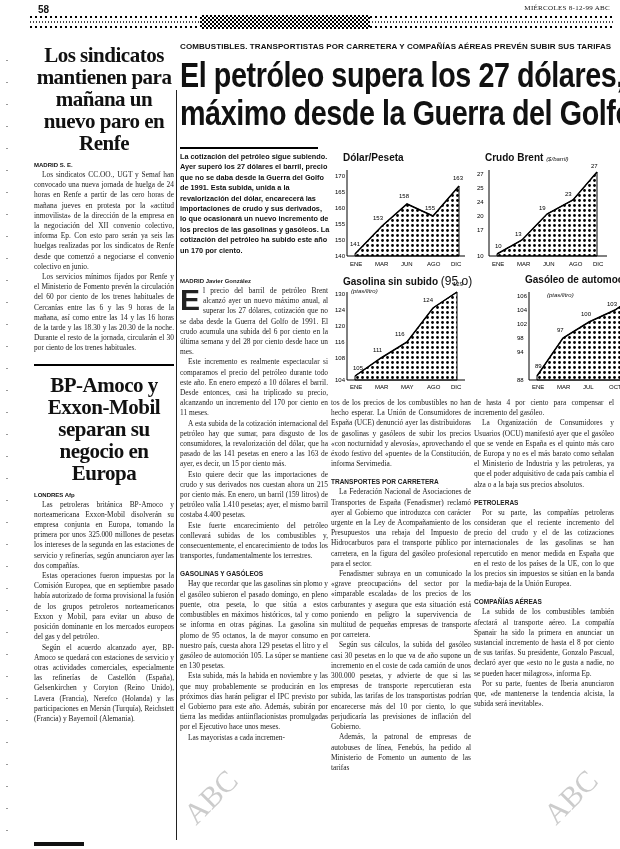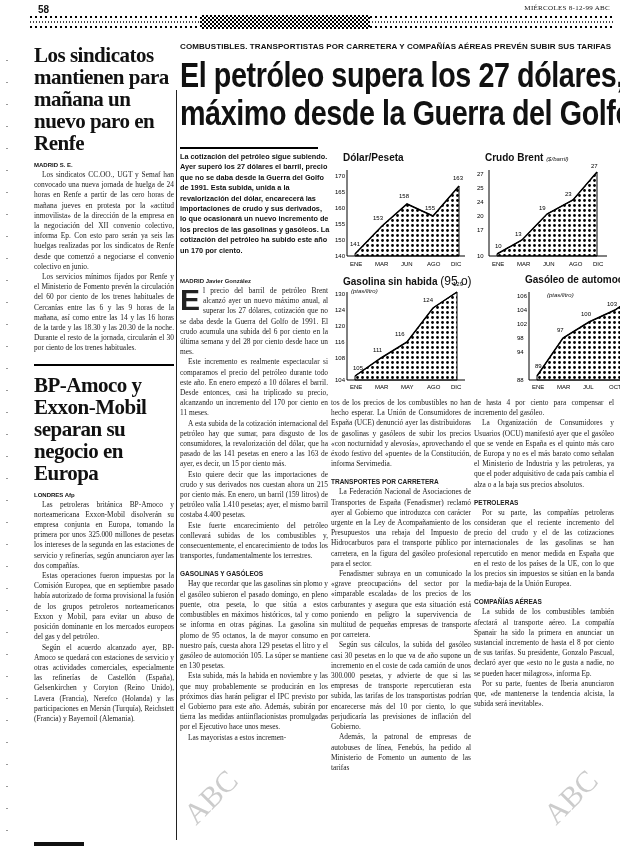--- a/index.html
+++ b/index.html
@@ -9,21 +9,21 @@
   .folio { left: 38px; top: 4px; font: bold 10px "Liberation Sans", sans-serif; }
   .dateline { right: 10px; top: 4px; font: 7px "Liberation Serif", serif; letter-spacing: 0.3px; }
   .topband { left: 30px; top: 15px; width: 585px; height: 14px;
      background:
        repeating-linear-gradient(90deg, #000 0 2px, transparent 2px 5px) 0 1px / 100% 2px no-repeat,
        repeating-linear-gradient(90deg, #444 0 1px, transparent 1px 3px) 0 6px / 100% 2px no-repeat,
        repeating-linear-gradient(90deg, #000 0 2px, transparent 2px 5px) 0 11px / 100% 2px no-repeat; }
   .topband .checker { position: absolute; left: 170px; top: 0; width: 170px; height: 14px;
      background: repeating-conic-gradient(#000 0 25%, #fff 0 50%) 0 0 / 4px 4px; }
   .sidebar { left: 34px; top: 44px; width: 140px; }
-  .side-head { font: bold 21px/22px "Liberation Serif", serif; letter-spacing: -0.5px; margin-bottom: 8px; }
+  .side-head { font: bold 21px/22px "Liberation Serif", serif; letter-spacing: -0.5px; margin-bottom: 8px; text-align: center; }
   .byline { font: bold 6px "Liberation Sans", sans-serif; margin-bottom: 2px; }
   .body-text { font: 7.4px/10.2px "Liberation Serif", serif; text-align: justify; color: #222; }
   .body-text p { text-indent: 8px; }
   .rule { height: 2px; background: #000; margin: 10px 0 8px; }
   .vrule { width: 1px; background: #222; }
   .kicker { left: 180px; top: 42px; font: bold 8px "Liberation Sans", sans-serif; letter-spacing: 0.1px; }
   .headline { left: 180px; top: 56px; width: 435px; font: bold 35px/38px "Liberation Sans", sans-serif;
      transform: scaleX(0.82); transform-origin: left top; letter-spacing: -0.5px; white-space: nowrap; }
   .lead-rule { left: 180px; top: 147px; width: 138px; height: 2px; background: #000; }
   .lead { left: 180px; top: 152px; width: 150px; font: bold 7.3px/10.4px "Liberation Sans", sans-serif; }
@@ -160,21 +160,21 @@
         <text x="60" y="66">116</text>
         <text x="88" y="32">124</text>
         <text x="118" y="16">129</text>
       <text x="15" y="119">ENE</text>
         <text x="40" y="119">MAR</text>
         <text x="66" y="119">MAY</text>
         <text x="92" y="119">AGO</text>
         <text x="116" y="119">DIC</text>
     </g>
   </svg>
-  <div class="chart-title"><span>Gasolina sin habida</span> <span style="font-weight:normal;font-size:12px">(95 o)</span></div>
+  <div class="chart-title"><span>Gasolina sin subido</span> <span style="font-weight:normal;font-size:12px">(95 o)</span></div>
   <div class="chart-sub abs" style="left:16px;top:18px;">(ptas/litro)</div>
 </div>
 
 <div class="chart" style="left:477px;top:270px;margin-left:40px;">
   <svg width="140" height="120">
     <line x1="12" y1="22" x2="12" y2="110" stroke="#000"></line>
     <line x1="12" y1="110" x2="130" y2="110" stroke="#000"></line>
     <polygon points="20,106 46,68 72,52 98,40 122,24 122,110 20,110" fill="url(#dots)" stroke="#000"></polygon>
     <polyline points="20,106 46,68 72,52 98,40 122,24" fill="none" stroke="#000" stroke-width="1.5"></polyline>
     <g font-family="Liberation Sans, sans-serif" font-size="6">
@@ -204,21 +204,21 @@
   <div class="byline">MADRID Javier González</div>
   <span class="dropcap">E</span>
   <p style="text-indent:0">l precio del barril de petróleo Brent alcanzó ayer un nuevo máximo anual, al superar los 27 dólares, cotización que no se daba desde la Guerra del Golfo de 1991. El crudo acumula una subida del 6 por ciento en la última semana y del 28 por ciento desde hace un mes.</p>
   <p>Este incremento es realmente espectacular si comparamos el precio del petróleo durante todo este año. En enero empezó a 10 dólares el barril. Desde entonces, casi ha triplicado su precio, alcanzando un incremento del 170 por ciento en 11 meses.</p>
   <p>A esta subida de la cotización internacional del petróleo hay que sumar, para disgusto de los consumidores, la revalorización del dólar, que ha pasado de las 141 pesetas en enero a las 163 de ayer, es decir, un 15 por ciento más.</p>
   <p>Esto quiere decir que las importaciones de crudo y sus derivados nos cuestan ahora un 215 por ciento más. En enero, un barril (159 litros) de petróleo valía 1.410 pesetas; ayer, el mismo barril costaba 4.400 pesetas.</p>
   <p>Este fuerte encarecimiento del petróleo conllevará subidas de los combustibles y, consecuentemente, el encarecimiento de todos los transportes, fundamentalmente los terrestres.</p>
   <p class="subhead">GASOLINAS Y GASÓLEOS</p>
   <p>Hay que recordar que las gasolinas sin plomo y el gasóleo subieron el pasado domingo, en pleno puente, otra peseta, lo que sitúa a estos combustibles en máximos históricos, tal y como se informa en otras páginas. La gasolina sin plomo de 95 octanos, la de mayor consumo en nuestro país, cuesta ahora 129 pesetas el litro y el gasóleo de automoción 105. La súper se mantiene en 130 pesetas.</p>
   <p>Esta subida, más la habida en noviembre y las que muy probablemente se producirán en los próximos días harán peligrar el IPC previsto por el Gobierno para este año. Además, subirán por tierra las medidas antiinflacionistas promulgadas por el Ejecutivo hace unos meses.</p>
-  <p>Las mayoristas a estos incremen-</p>
+  <p>Las mayoristas a cada incremen-</p>
 </div>
 
 <div class="col" style="left:331px;top:398px;width:140px;">
   <p style="text-indent:0">tos de los precios de los combustibles no han hecho esperar. La Unión de Consumidores de España (UCE) denunció ayer las distribuidoras de gasolinas y gasóleos de subir los precios «con nocturnidad y alevosía», aprovechando el éxodo festivo del «puente» de la Constitución, informa Servimedia.</p>
   <p class="subhead">TRANSPORTES POR CARRETERA</p>
   <p>La Federación Nacional de Asociaciones de Transportes de España (Fenadismer) reclamó ayer al Gobierno que introduzca con carácter urgente en la Ley de Acompañamiento de los Presupuestos una rebaja del Impuesto de Hidrocarburos para el transporte público por carretera, en la figura del gasóleo profesional para el sector.</p>
   <p>Fenadismer subraya en un comunicado la «grave preocupación» del sector por la «imparable escalada» de los precios de los carburantes y asegura que esta situación está poniendo en peligro la supervivencia de multitud de pequeñas empresas de transporte por carretera.</p>
   <p>Según sus cálculos, la subida del gasóleo casi 30 pesetas en lo que va de año supone un incremento en el coste de cada camión de unos 300.000 pesetas, y advierte de que si las empresas de transporte repercutieran esta subida, las tarifas de los transportistas podrían encarecerse más del 10 por ciento, lo que perjudicaría las previsiones de inflación del Gobierno.</p>
   <p>Además, la patronal de empresas de autobuses de línea, Fenebús, ha pedido al Ministerio de Fomento un aumento de las tarifas</p>
 </div>

